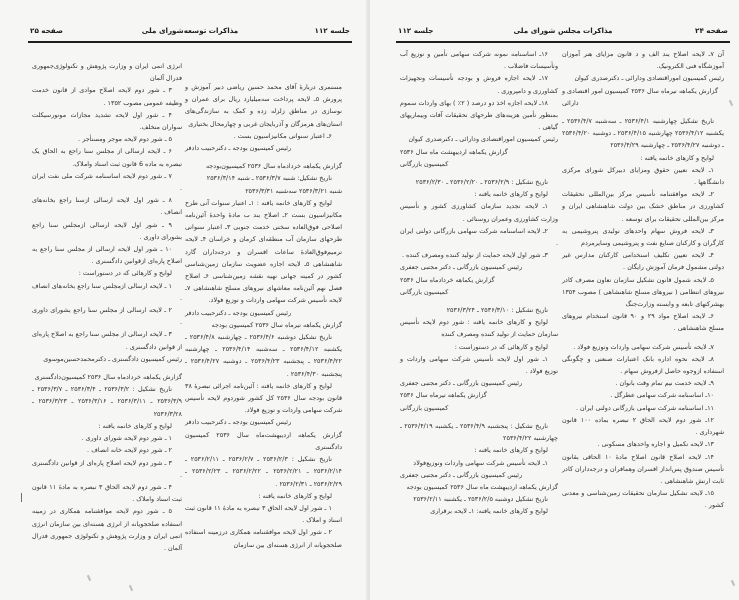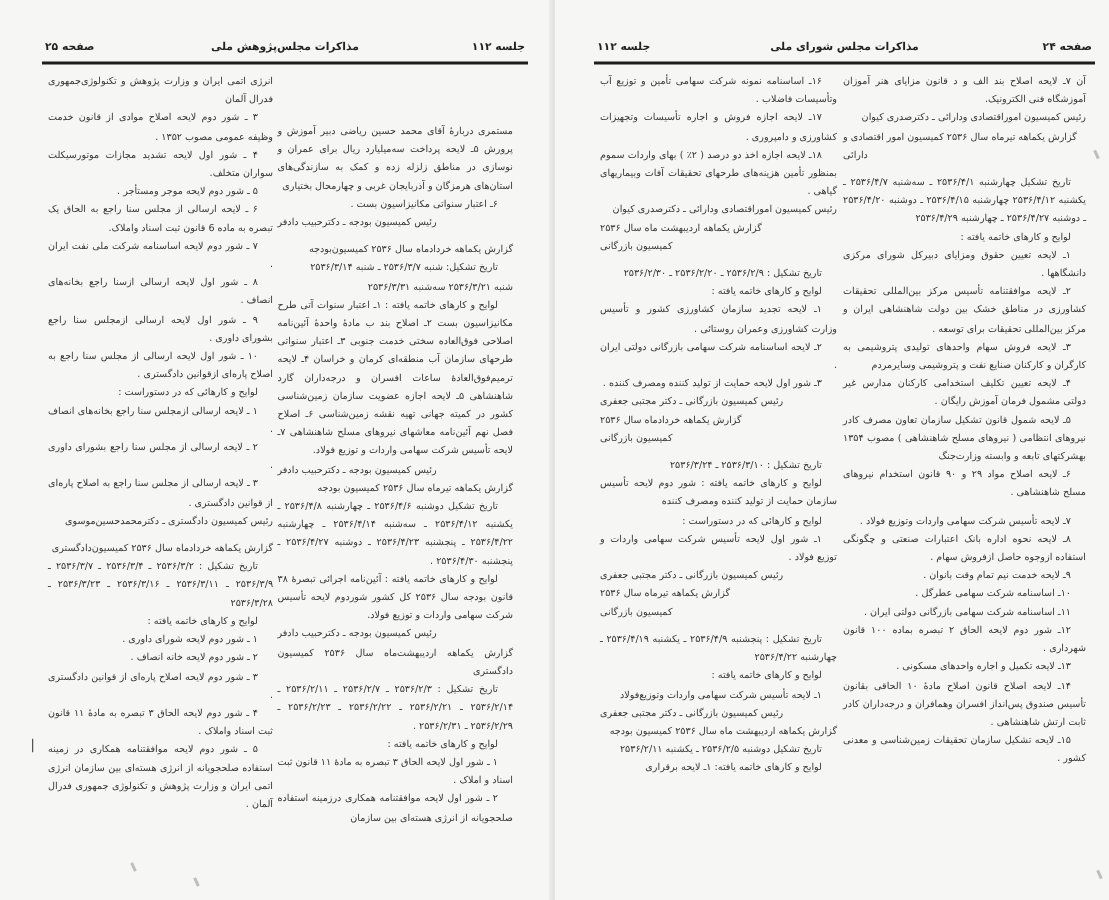--- a/index.html
+++ b/index.html
@@ -36,41 +36,41 @@
   }
   .left .rule { left:28px; width:324px; }
   .right .rule { left:26px; width:334px; }
   .col {
     position:absolute; top:48px;
     direction:rtl; text-align:justify;
     font-size:6.4px; line-height:12.2px;
     color:#333;
   }
   .left .col.c1 { left:185px; width:157px;margin-top:33px; }
-  .left .col.c2 { left:32px; width:150px; }
+  .left .col.c2 { left:32px; width:150px;margin-top:12px; }
   .right .col.c1 { left:192px; width:162px; }
   .right .col.c2 { left:30px; width:158px; }
   .col p { margin:0; padding:0; }
   .col p.ind { text-indent:10px; }
   .col p.center { text-align:left; }
   .col p.gap { margin-top:6px; }
   .mark {
     position:absolute; font-size:9px; color:#444;
   }
   .speck { position:absolute; width:2px; height:6px; background:#999; transform:rotate(-25deg); opacity:.6; }
 </style>
 </head>
 <body>
 
 <div class="spread">
 
   <div class="page left">
     <div class="header">
       <span class="h-right">جلسه ۱۱۲</span>
-      <span class="h-center">مذاکرات مجلس‌پژوهش ملی</span>
+      <span class="h-center">مذاکرات توسعه‌شورای ملی</span>
       <span class="h-left">صفحه ۲۵</span>
     </div>
     <div class="rule"></div>
 
     <div class="col c1">
       <p>مستمری دربارهٔ آقای محمد حسین ریاضی دبیر آموزش و پرورش ۵ـ لایحه پرداخت سه‌میلیارد ریال برای عمران و نوسازی در مناطق زلزله زده و کمک به سازندگی‌های استان‌های هرمزگان و آذربایجان غربی و چهارمحال بختیاری</p>
       <p class="ind">۶ـ اعتبار سنواتی مکانیزاسیون بست .</p>
       <p class="center">رئیس کمیسیون بودجه ـ دکترحبیب دادفر</p>
       <p class="gap">گزارش یکماهه خردادماه سال ۲۵۳۶ کمیسیون‌بودجه</p>
       <p class="ind">تاریخ تشکیل: شنبه ۲۵۳۶/۳/۷ ـ شنبه ۲۵۳۶/۳/۱۴</p>
@@ -144,21 +144,21 @@
       <p class="ind">۱۰ـ اساسنامه شرکت سهامی عطرگل .</p>
       <p class="ind">۱۱ـ اساسنامه شرکت سهامی بازرگانی دولتی ایران .</p>
       <p class="ind">۱۲ـ شور دوم لایحه الحاق ۲ تبصره بماده ۱۰۰ قانون شهرداری .</p>
       <p class="ind">۱۳ـ لایحه تکمیل و اجاره واحدهای مسکونی .</p>
       <p class="ind">۱۴ـ لایحه اصلاح قانون اصلاح مادهٔ ۱۰ الحاقی بقانون تأسیس صندوق پس‌انداز افسران‌ وهمافران و درجه‌داران کادر ثابت ارتش شاهنشاهی .</p>
       <p class="ind">۱۵ـ لایحه تشکیل سازمان تحقیقات زمین‌شناسی و معدنی کشور .</p>
     </div>
 
     <div class="col c2">
       <p class="ind">۱۶ـ اساسنامه نمونه شرکت سهامی تأمین و توزیع آب وتأسیسات فاضلاب .</p>
-      <p class="ind">۱۷ـ لایحه اجازه فروش و اجاره تأسیسات وتجهیزات کشاورزی و دامپروری .</p>
+      <p class="ind">۱۷ـ لایحه اجازه فروش و بودجه تأسیسات وتجهیزات کشاورزی و دامپروری .</p>
       <p class="ind">۱۸ـ لایحه اجازه اخذ دو درصد ( ۲٪ ) بهای واردات سموم بمنظور تأمین هزینه‌های طرحهای تحقیقات آفات وبیماریهای گیاهی .</p>
       <p>رئیس کمیسیون اموراقتصادی ودارائی ـ دکترصدری کیوان</p>
       <p class="center">گزارش یکماهه اردیبهشت ماه سال ۲۵۳۶</p>
       <p class="center">کمیسیون بازرگانی</p>
       <p class="ind gap">تاریخ تشکیل : ۲۵۳۶/۲/۹ ـ ۲۵۳۶/۲/۲۰ ـ ۲۵۳۶/۲/۳۰</p>
       <p class="ind">لوایح و کارهای خاتمه یافته :</p>
       <p class="ind">۱ـ لایحه تجدید سازمان کشاورزی کشور و تأسیس وزارت کشاورزی وعمران روستائی .</p>
       <p class="ind">۲ـ لایحه اساسنامه شرکت سهامی بازرگانی دولتی ایران .</p>
       <p class="ind">۳ـ شور اول لایحه حمایت از تولید کننده ومصرف کننده .</p>
       <p class="center">رئیس کمیسیون بازرگانی ـ دکتر مجتبی جعفری</p>

